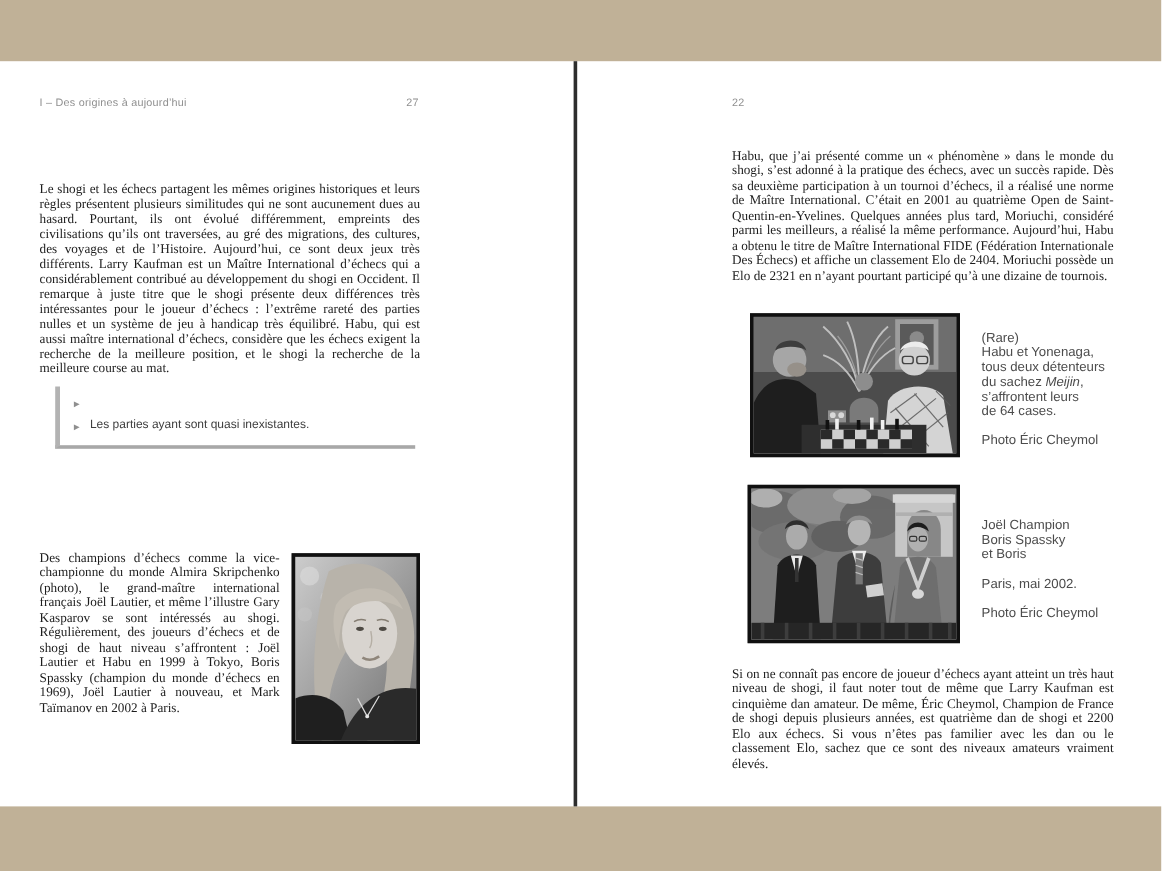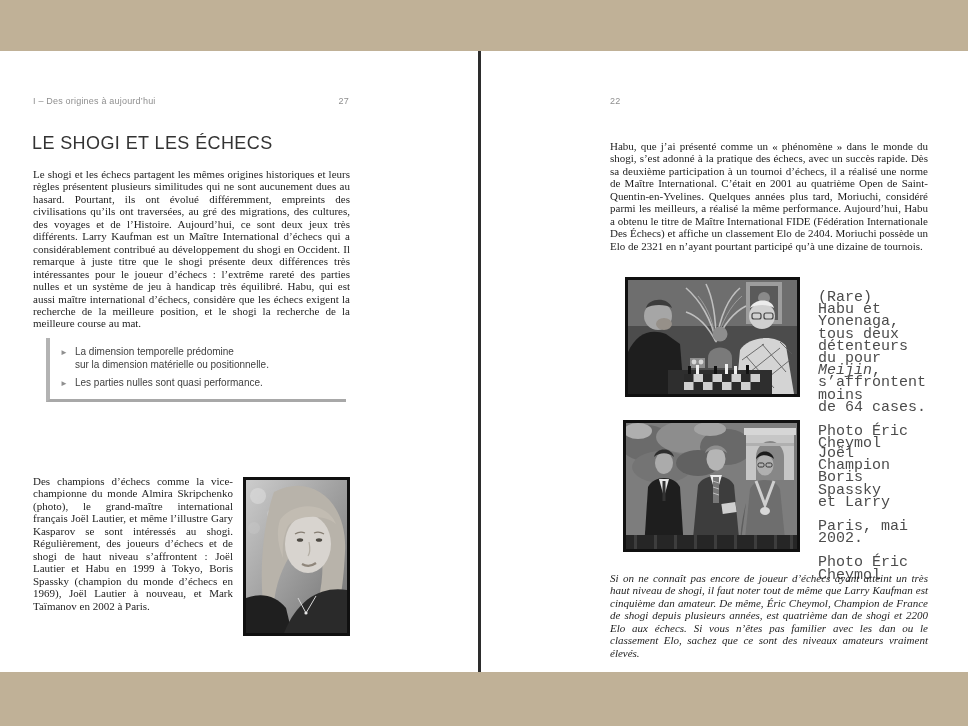--- a/index.html
+++ b/index.html
@@ -4,62 +4,62 @@
 <style>
   * { box-sizing: border-box; }
   html,body { margin:0; padding:0; background:#fff; }
   .stage { position:relative; width:968px; height:726px; background:#ffffff; overflow:hidden;
            font-family:"Liberation Serif","DejaVu Serif",serif; }
   .band { position:absolute; left:0; width:968px; background:#c0b197; }
   .band-top { top:0; height:51px; }
   .band-bottom { top:672px; height:54px; }
   .gutter-line { position:absolute; left:478px; top:51px; width:3px; height:621px; background:#2d2d2d; }
 
-  .page { position:absolute; top:51px; height:621px; background:transparent;margin-top:16px; }
+  .page { position:absolute; top:51px; height:621px; background:transparent; }
   .page-left { left:0; width:479px; }
   .page-right { left:481px; width:542px; }
 
   .runhead { position:absolute; display:flex; justify-content:space-between;
              font-family:"Liberation Sans","DejaVu Sans",sans-serif;
              font-size:9px; color:#8f8f8f; letter-spacing:0.2px; }
   .lp-head { left:33px; top:29px; width:316px; }
   .rp-head { left:129px; top:29px; width:318px; }
 
   .chapter-title { position:absolute; left:32px; top:66px;
                    font-family:"Liberation Sans","DejaVu Sans",sans-serif;
                    font-size:18px; font-weight:400; color:#333333; letter-spacing:0.4px; }
 
   .serif-block { position:absolute; font-size:11px; line-height:12.45px;
                  text-align:justify; color:#1d1d1d; }
   .lp-p1 { left:33px; top:101px; width:317px; }
   .lp-p2 { left:33px; top:341px; width:317px; }
   .lp-p3 { left:33px; top:408px; width:317px; }
   .rp-p1 { left:129px; top:73px;  width:318px; }
-  .rp-p2 { left:129px; top:505px; width:318px;font-style:italic; }
+  .rp-p2 { left:129px; top:505px; width:318px; }
 
   .callout { position:absolute; left:46px; top:271px; width:300px;
              border-left:4px solid #b3b3b3; border-bottom:3px solid #a8a8a8;
              padding:2px 0 9px 10px; }
   .callout-row { display:flex; gap:7px; margin-top:6px;
                  font-family:"Liberation Sans","DejaVu Sans",sans-serif;
                  font-size:10px; line-height:12.5px; color:#3f3f3f; }
   .callout-arrow { color:#8f8f8f; font-size:8px; line-height:13px; flex:0 0 auto; }
   .callout-txt { white-space:pre-line; }
 
   .photo { border:3px solid #101010; background:#888; overflow:hidden; }
   .photo svg { display:block; }
   .lp-photo { float:right; width:107px; height:159px; margin:2px 0 4px 10px; }
 
   .figure { position:absolute; display:flex; align-items:flex-start; }
   .fig1 { left:144px; top:210px; }
   .fig2 { left:142px; top:353px; }
   .fig1 .photo { width:175px; height:120px; }
   .fig2 .photo { width:177px; height:132px; }
-  .caption { font-family:Liberation Mono, monospace;
-             font-size:15px; line-height:12.2px; color:#4c4c4c; width:112px; }
+  .caption { font-family:Liberation Sans, sans-serif;
+             font-size:11px; line-height:12.2px; color:#4c4c4c; width:112px; }
   .fig1 .caption { margin-left:18px; padding-top:15px; }
   .fig2 .caption { margin-left:18px; padding-top:28px; }
   .caption .gap { margin-top:12px; }
   .caption i { font-style:italic; }
 </style>
 </head>
 <body>
 
 <div class="stage">
 
@@ -67,33 +67,30 @@
   <div class="band band-bottom"></div>
   <div class="gutter-line"></div>
 
   <div class="page page-left">
 
     <div class="runhead lp-head">
       <span>I – Des origines à aujourd’hui</span>
       <span>27</span>
     </div>
 
-    <div class="chapter-title">LE SHOGI ET LES ÉCHECS</div>
 
     <div class="serif-block lp-p1">Le shogi et les échecs partagent les mêmes origines historiques et leurs règles présentent plusieurs similitudes qui ne sont aucunement dues au hasard. Pourtant, ils ont évolué différemment, empreints des civilisations qu’ils ont traversées, au gré des migrations, des cultures, des voyages et de l’Histoire. Aujourd’hui, ce sont deux jeux très différents. Larry Kaufman est un Maître International d’échecs qui a considérablement contribué au développement du shogi en Occident. Il remarque à juste titre que le shogi présente deux différences très intéressantes pour le joueur d’échecs : l’extrême rareté des parties nulles et un système de jeu à handicap très équilibré. Habu, qui est aussi maître international d’échecs, considère que les échecs exigent la recherche de la meilleure position, et le shogi la recherche de la meilleure course au mat.</div>
 
     <div class="callout">
       <div class="callout-row">
         <span class="callout-arrow">►</span>
-        <span class="callout-txt">La dimension temporelle prédomine
-sur la dimension matérielle ou positionnelle.</span>
       </div>
       <div class="callout-row">
         <span class="callout-arrow">►</span>
-        <span class="callout-txt">Les parties nulles sont quasi performance.</span>
+        <span class="callout-txt">Les parties ayant sont quasi inexistantes.</span>
       </div>
     </div>
 
 
     <div class="serif-block lp-p3">
       <span class="photo lp-photo">
         <svg viewBox="0 0 101 153" width="101" height="153" xmlns="http://www.w3.org/2000/svg" aria-hidden="true">
           <defs>
             <linearGradient id="pbg" x1="0" y1="0" x2="1" y2="1">
               <stop offset="0" stop-color="#cccccc"></stop>
@@ -194,22 +191,22 @@
               <rect x="97" y="84" width="3" height="10" fill="#f0f0f0"></rect>
             <rect x="106" y="86" width="3" height="8" fill="#f0f0f0"></rect>
               <rect x="118" y="85" width="3" height="9" fill="#111"></rect>
           </g>
         </svg>
       </span>
       <div class="caption">
         <div>(Rare)</div>
         <div>Habu et Yonenaga,</div>
         <div>tous deux détenteurs</div>
-        <div><span>du pour </span><i>Meijin</i><span>,</span></div>
-        <div>s’affrontent moins</div>
+        <div><span>du sachez </span><i>Meijin</i><span>,</span></div>
+        <div>s’affrontent leurs</div>
         <div>de 64 cases.</div>
         <div class="gap">Photo Éric Cheymol</div>
       </div>
     </div>
 
     <div class="figure fig2">
       <span class="photo">
         <svg viewBox="0 0 171 126" width="171" height="126" xmlns="http://www.w3.org/2000/svg" aria-hidden="true">
           <rect width="171" height="126" fill="#7d7d7d"></rect>
           <g opacity="0.9">
@@ -259,21 +256,21 @@
               <rect x="108" y="112" width="3" height="14"></rect>
               <rect x="128" y="112" width="3" height="14"></rect>
               <rect x="148" y="112" width="3" height="14"></rect>
               <rect x="164" y="112" width="3" height="14"></rect>
             </g>
         </svg>
       </span>
       <div class="caption">
         <div>Joël Champion</div>
         <div>Boris Spassky</div>
-        <div>et Larry</div>
+        <div>et Boris</div>
         <div class="gap">Paris, mai 2002.</div>
         <div class="gap">Photo Éric Cheymol</div>
       </div>
     </div>
 
     <div class="serif-block rp-p2">Si on ne connaît pas encore de joueur d’échecs ayant atteint un très haut niveau de shogi, il faut noter tout de même que Larry Kaufman est cinquième dan amateur. De même, Éric Cheymol, Champion de France de shogi depuis plusieurs années, est quatrième dan de shogi et 2200 Elo aux échecs. Si vous n’êtes pas familier avec les dan ou le classement Elo, sachez que ce sont des niveaux amateurs vraiment élevés.</div>
   </div>
 
 </div>
 

